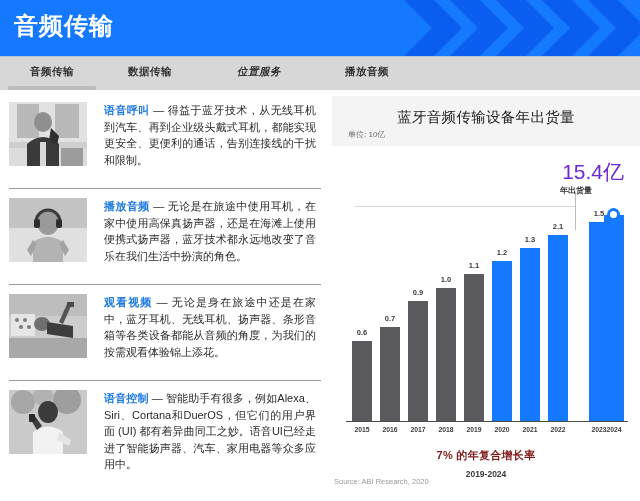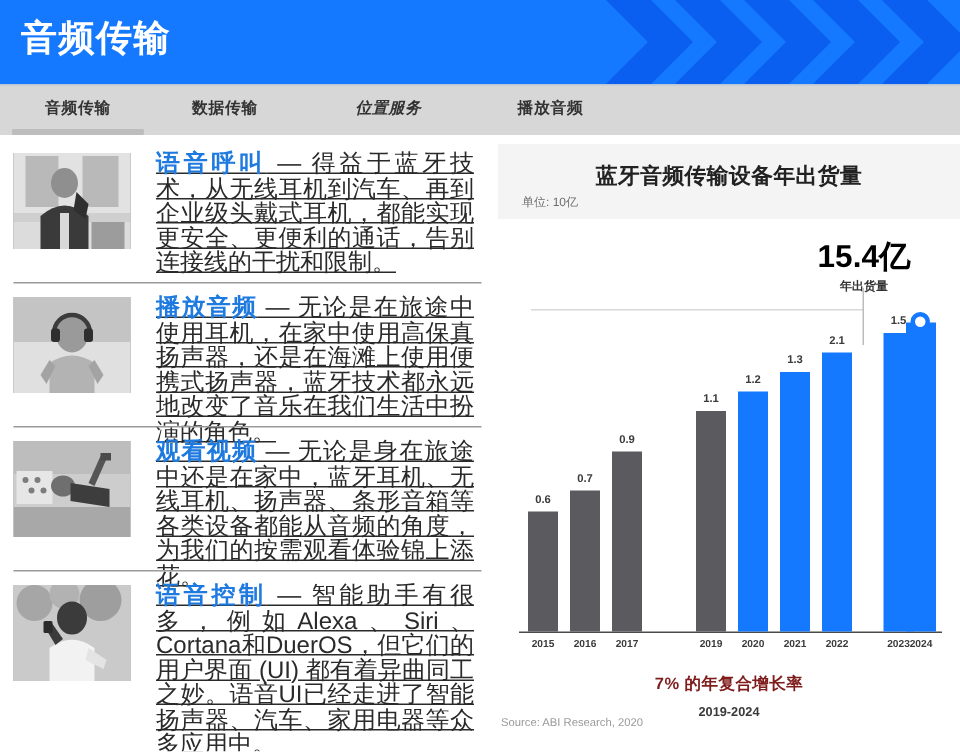--- a/index.html
+++ b/index.html
@@ -49,51 +49,50 @@
   .left-col{position:absolute;left:0;top:96px;width:330px;height:405px;}
   .story{position:absolute;left:0;width:330px;}
   .thumb{
     position:absolute;left:9px;top:0;width:78px;height:64px;
     background:#8d8d8d;overflow:hidden;
     filter:grayscale(100%);
   }
   .thumb svg{display:block;}
   .story-text{
     position:absolute;left:104px;width:212px;
-    font-size:16px;line-height:16.5px;color:#2a2a2a;
+    font-size:11px;line-height:16.5px;color:#2a2a2a;
     text-align:justify;
-    text-decoration:underline;
   }
   .story-lead{color:#1f7ae0;font-weight:bold;}
   .divider{
     position:absolute;left:9px;width:312px;height:1px;background:#9a9a9a;
   }
 
   
   .chart-panel{
     position:absolute;left:332px;top:96px;width:308px;height:405px;background:#ffffff;
   }
   .chart-head{
     position:absolute;left:0;top:0;width:308px;height:50px;
     background:#f4f4f4;
   }
   .chart-title{
     position:absolute;left:0;top:12px;width:308px;text-align:center;
-    font-size:14.5px;font-weight:bold;color:#222222;letter-spacing:0.3px;
+    font-size:14.5px;font-weight:normal;color:#222222;letter-spacing:0.3px;
   }
   .chart-sub{
     position:absolute;left:16px;top:33px;width:308px;text-align:left;
     font-size:8px;color:#6d6d6d;
   }
 
   .callout{
     position:absolute;left:196px;top:64px;width:96px;text-align:center;
   }
   .callout-value{
-    font-size:21px;font-weight:bold;color:#000000;line-height:24px;
+    font-size:21px;font-weight:normal;color:#6d28d9;line-height:24px;text-align:right;
   }
   .callout-label{
     font-size:8px;color:#333333;font-weight:bold;margin-top:1px;text-align:center;
   }
   .callout-line{
     position:absolute;left:243px;top:96px;width:1px;height:38px;background:#bcbcbc;
   }
   .callout-hline{
     position:absolute;left:22px;top:110px;width:222px;height:1px;background:#d8d8d8;
   }
@@ -289,20 +288,25 @@
         <div class="val" style="bottom:98px;">0.7</div>
         <div class="cat">2016</div>
       </div>
 
       <div class="bar" style="left:62px;height:120px;">
         <div class="rect" style="height:120px;background:#5b5b5f;"></div>
         <div class="val" style="bottom:124px;">0.9</div>
         <div class="cat">2017</div>
       </div>
 
+      <div class="bar" style="left:90px;height:133px;">
+        <div class="rect" style="height:133px;background:#5b5b5f;"></div>
+        <div class="val" style="bottom:137px;">1.0</div>
+        <div class="cat">2018</div>
+      </div>
 
       <div class="bar" style="left:118px;height:123px;">
         <div class="rect" style="height:147px;background:#5b5b5f;"></div>
         <div class="val" style="bottom:151px;">1.1</div>
         <div class="cat">2019</div>
       </div>
 
       <div class="bar" style="left:146px;height:172px;">
         <div class="rect" style="height:160px;background:#1479ff;"></div>
         <div class="val" style="bottom:164px;">1.2</div>

